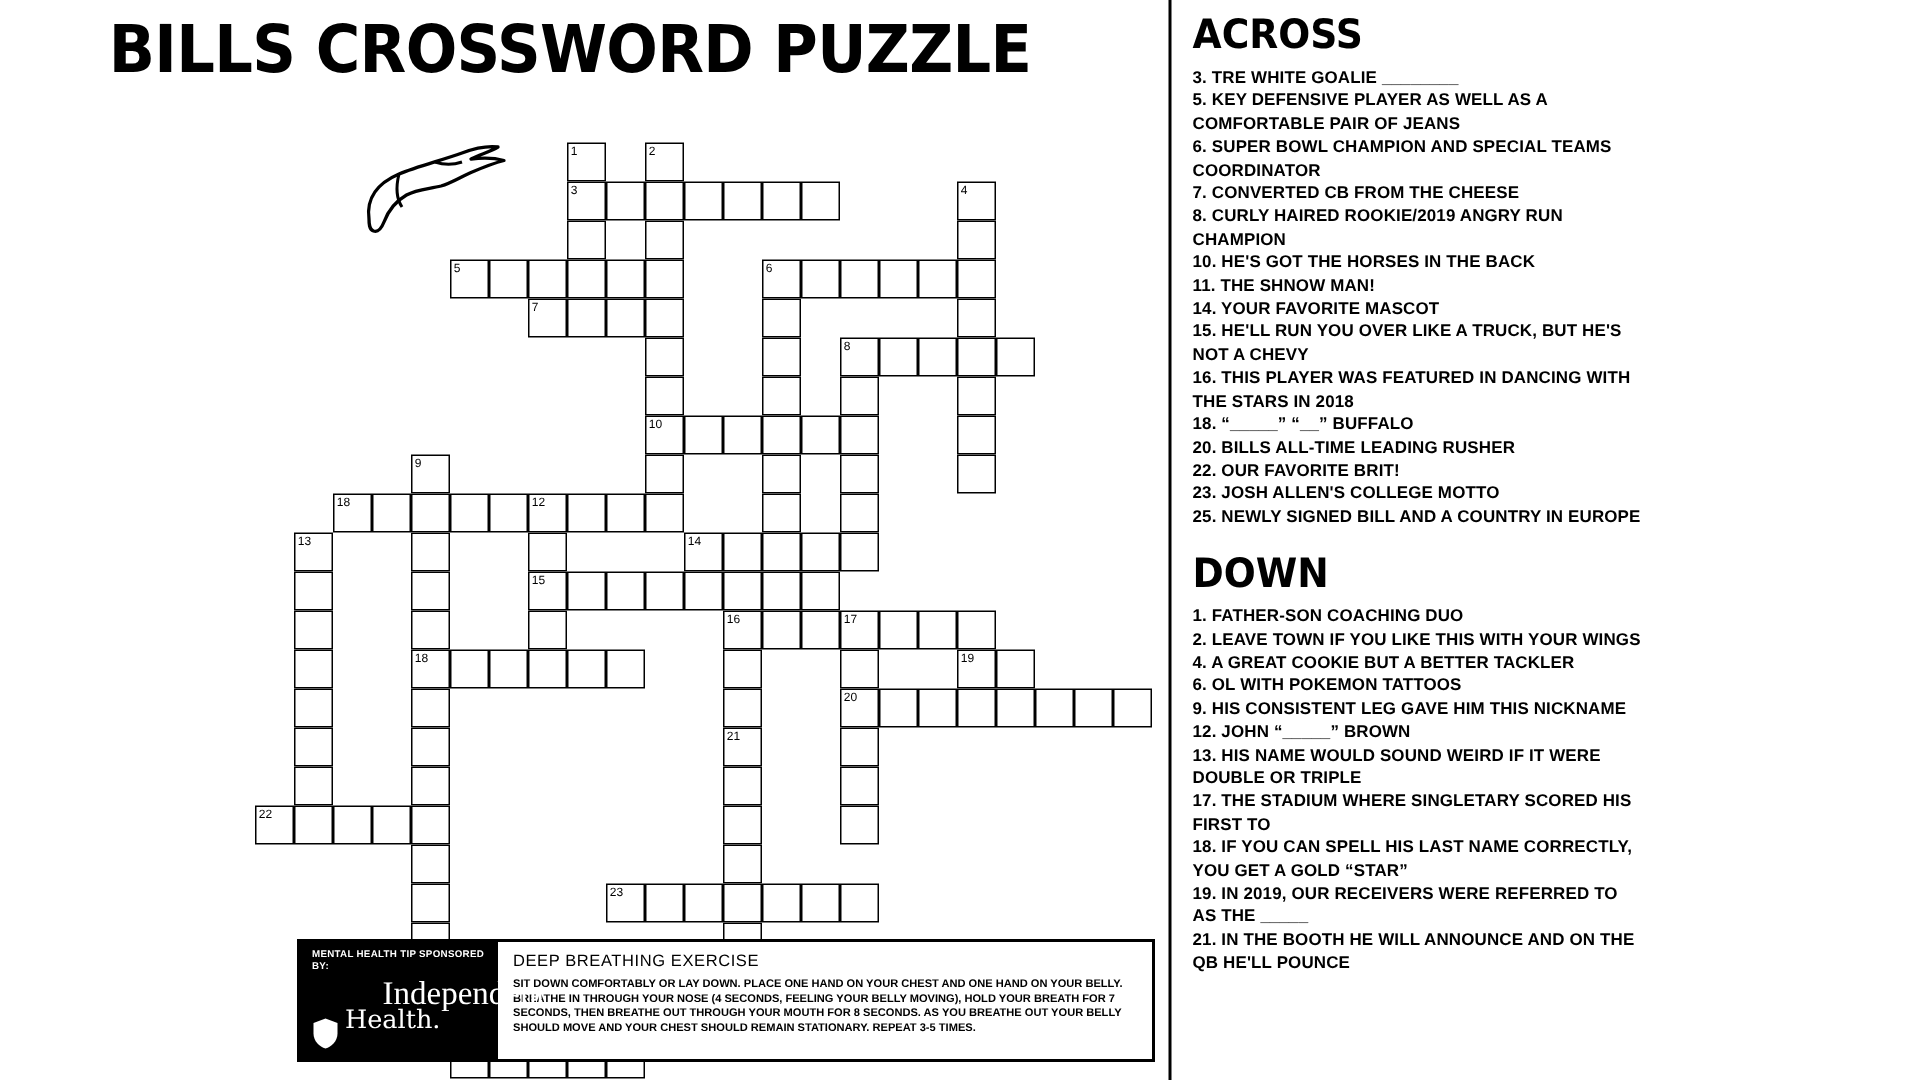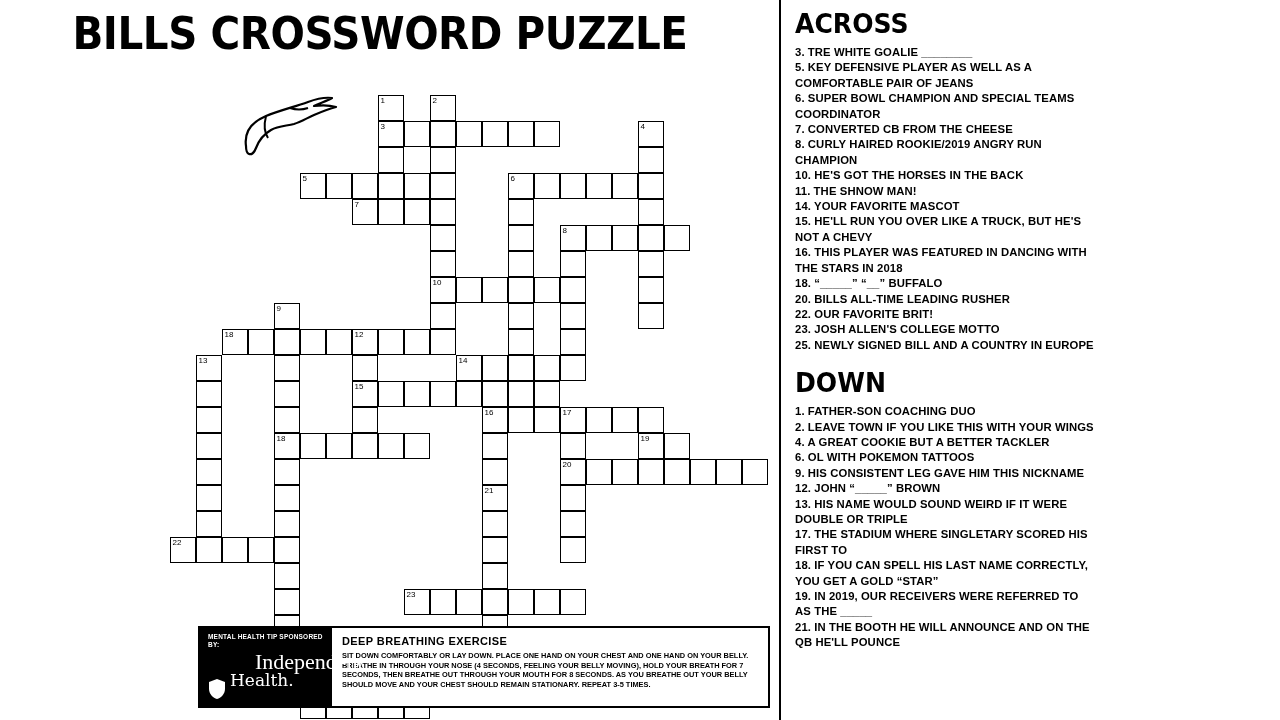--- a/index.html
+++ b/index.html
@@ -99,21 +99,21 @@
     position: absolute;
     left: 8px; bottom: 6px;
     width: 18px; height: 22px;
   }
   #sponsor-text {
     flex: 1;
     padding: 7px 8px 4px 10px;
   }
   #sponsor-heading {
     font-size: 11px;
-    font-weight: bold;
+    font-weight: normal;
     letter-spacing: 0.4px;
     color: #000;
     margin-bottom: 4px;
   }
   #sponsor-body {
     font-size: 7.4px;
     line-height: 9.6px;
     font-weight: bold;
     color: #000;
   }

